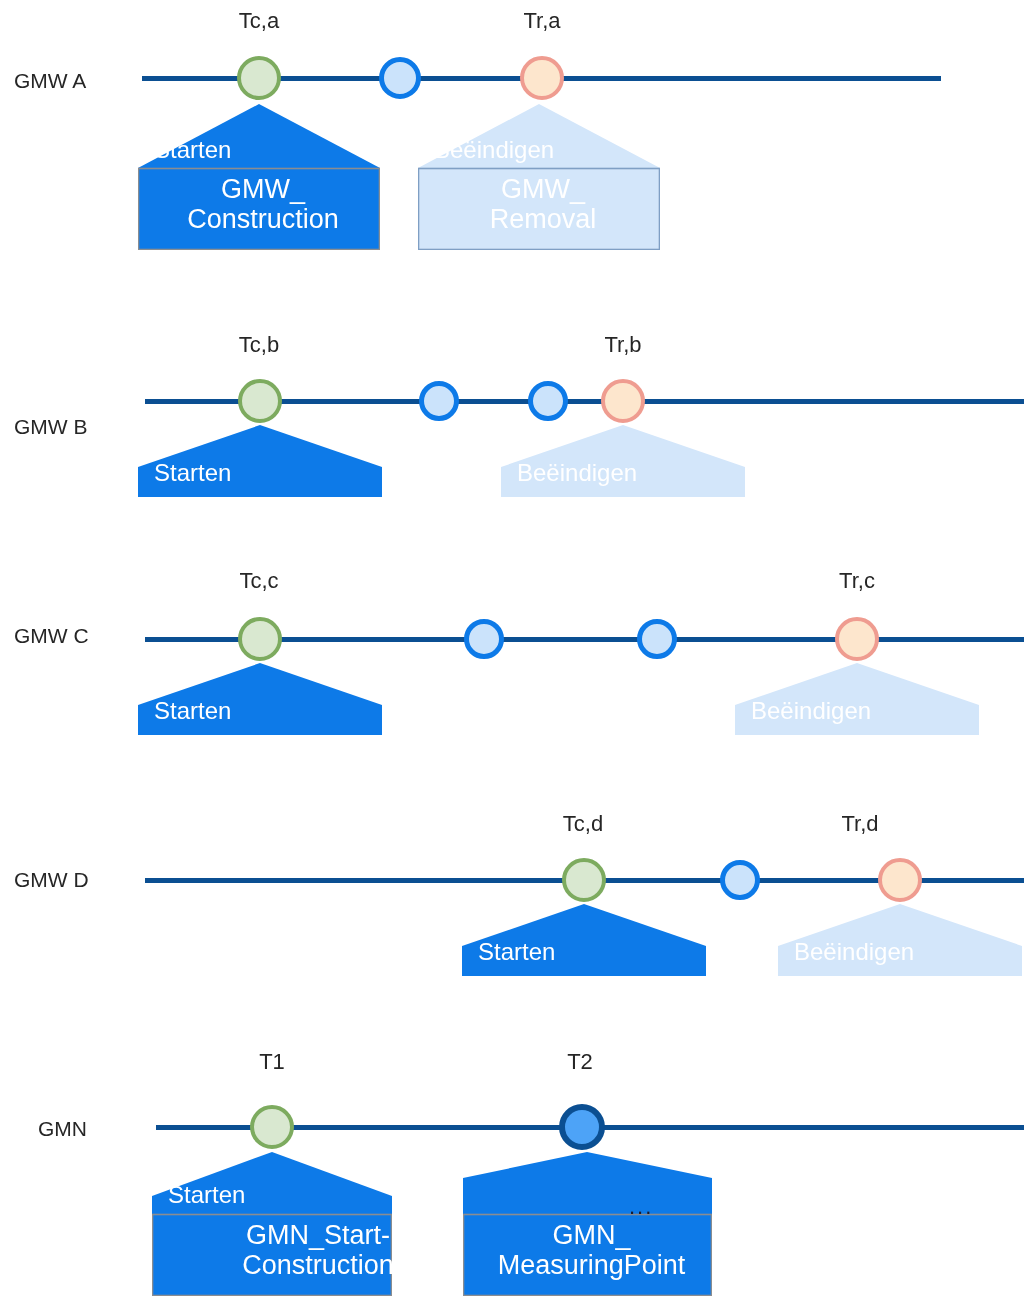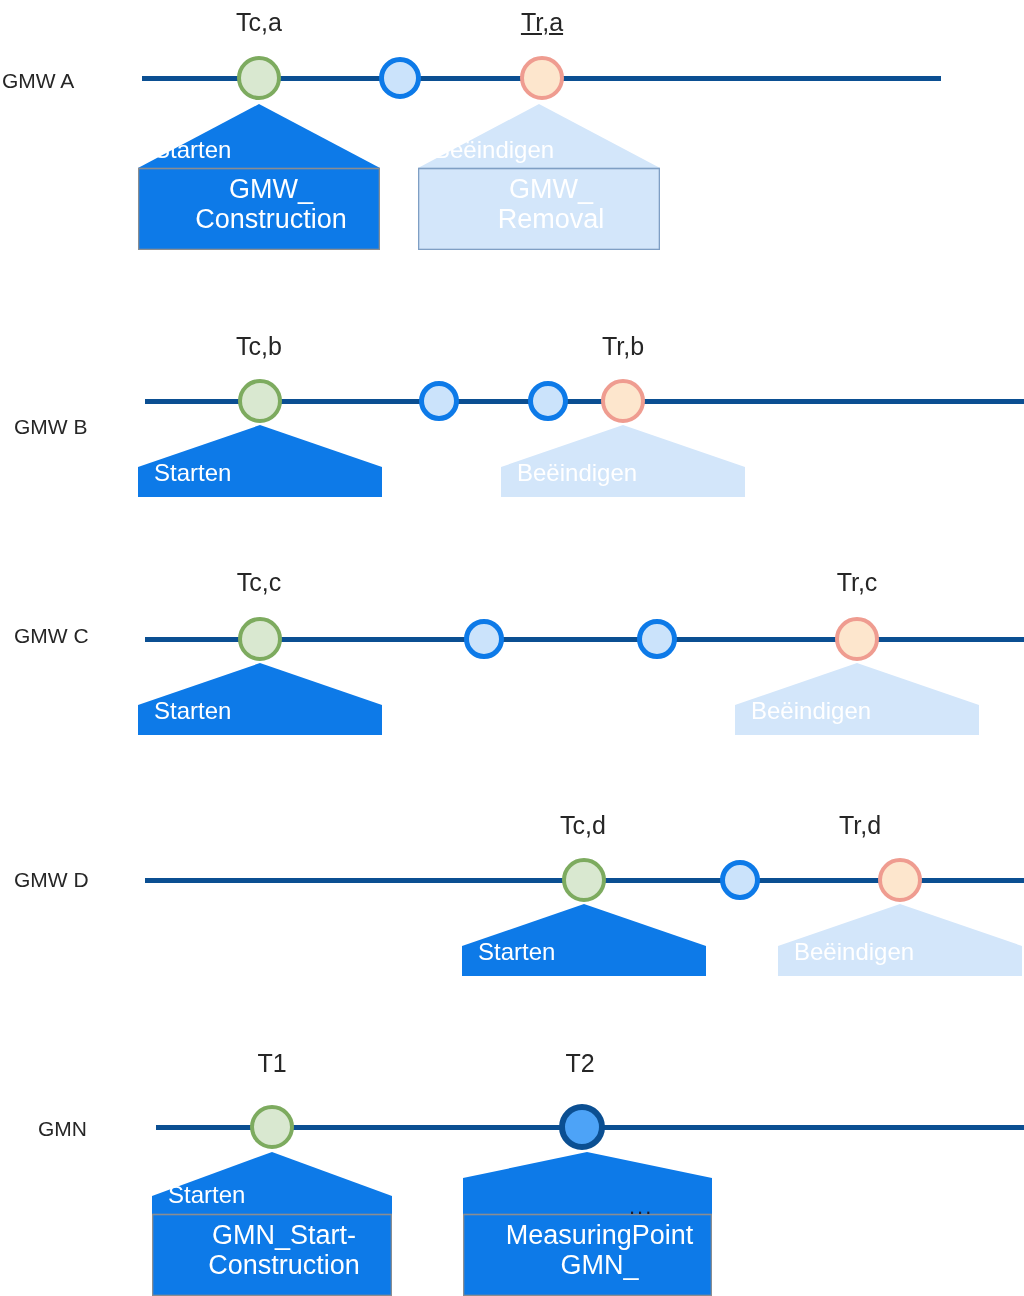--- a/index.html
+++ b/index.html
@@ -30,21 +30,21 @@
   }
 
   .timeline {
     position: absolute;
     height: 5px;
     background: #0b4f92;
   }
 
   .tick-label {
     position: absolute;
-    font-size: 25px;
+    font-size: 22px;
     color: #262626;
     white-space: nowrap;
     text-align: center;
     line-height: 1;
   }
 
   
   .marker {
     position: absolute;
     border-radius: 50%;
@@ -77,21 +77,21 @@
     width: 100%;
     text-align: left;
     color: #ffffff;
     font-size: 24px;
     line-height: 1.05;
     white-space: nowrap;
     pointer-events: none;
   }
   .pennant .txt-body {
     position: absolute;
-    left: 12px;
+    left: 4px;
     width: 100%;
     text-align: center;
     color: #ffffff;
     font-size: 27px;
     line-height: 1.12;
     pointer-events: none;
   }
   .ellipsis-dots {
     position: absolute;
     color: #1a1a2e;
@@ -99,25 +99,25 @@
     letter-spacing: 2px;
     line-height: 1;
     white-space: nowrap;
   }
 </style>
 </head>
 <body>
 
 <div id="stage">
 
-  <div class="row-label" style="left:2px; top:70px;text-align:center;">GMW A</div>
+  <div class="row-label" style="left:14px; top:70px;text-align:center;">GMW A</div>
   <div class="timeline" style="left:142px; top:76px; width:799px;"></div>
 
   <div class="tick-label" style="left:219px; top:10px; width:80px;">Tc,a</div>
-  <div class="tick-label" style="left:502px; top:10px; width:80px;text-decoration:underline;">Tr,a</div>
+  <div class="tick-label" style="left:502px; top:10px; width:80px;">Tr,a</div>
 
   <div class="pennant" style="left:138px; top:104px; width:242px; height:146px;">
     <div class="roof">
       <svg class="roof-fill" viewBox="0 0 242 146" preserveAspectRatio="none" aria-hidden="true">
         <polygon points="0,64 121,0 242,64 242,146 0,146" fill="#0d7ae8"></polygon>
         <rect x="0.5" y="64.5" width="241" height="81" fill="none" stroke="#8a8d91" stroke-width="1.6"></rect>
       </svg>
     </div>
     <div class="txt-top" style="top:33px;">Starten</div>
     <div class="txt-body" style="top:70px;">
@@ -237,36 +237,36 @@
   <div class="tick-label" style="left:540px; top:1051px; width:80px;">T2</div>
 
   <div class="pennant" style="left:152px; top:1152px; width:240px; height:144px;">
     <div class="roof">
       <svg class="roof-fill" viewBox="0 0 240 144" preserveAspectRatio="none" aria-hidden="true">
         <polygon points="0,44 120,0 240,44 240,144 0,144" fill="#0d7ae8"></polygon>
         <rect x="0.5" y="62.5" width="239" height="81" fill="none" stroke="#8a8d91" stroke-width="1.6"></rect>
       </svg>
     </div>
     <div class="txt-top" style="top:30px;">Starten</div>
-    <div class="txt-body" style="top:68px;">
+    <div class="txt-body" style="top:68px;margin-left:42px;">
       <div>GMN_Start-</div>
       <div>Construction</div>
     </div>
   </div>
 
   <div class="pennant" style="left:463px; top:1152px; width:249px; height:144px;">
     <div class="roof">
       <svg class="roof-fill" viewBox="0 0 249 144" preserveAspectRatio="none" aria-hidden="true">
         <polygon points="0,26 124,0 249,26 249,144 0,144" fill="#0d7ae8"></polygon>
         <rect x="0.5" y="62.5" width="248" height="81" fill="none" stroke="#8a8d91" stroke-width="1.6"></rect>
       </svg>
     </div>
     <span class="ellipsis-dots" style="left:166px; top:44px;">...</span>
     <div class="txt-body" style="top:68px;">
+      <div>GMN_</div>
       <div>MeasuringPoint</div>
-      <div>GMN_</div>
     </div>
   </div>
 
   <div class="marker green" style="left:250px; top:1105px; width:44px; height:44px;"></div>
   <div class="marker navy" style="left:559px; top:1104px; width:46px; height:46px;"></div>
 
 </div>
 
 </body></html>

